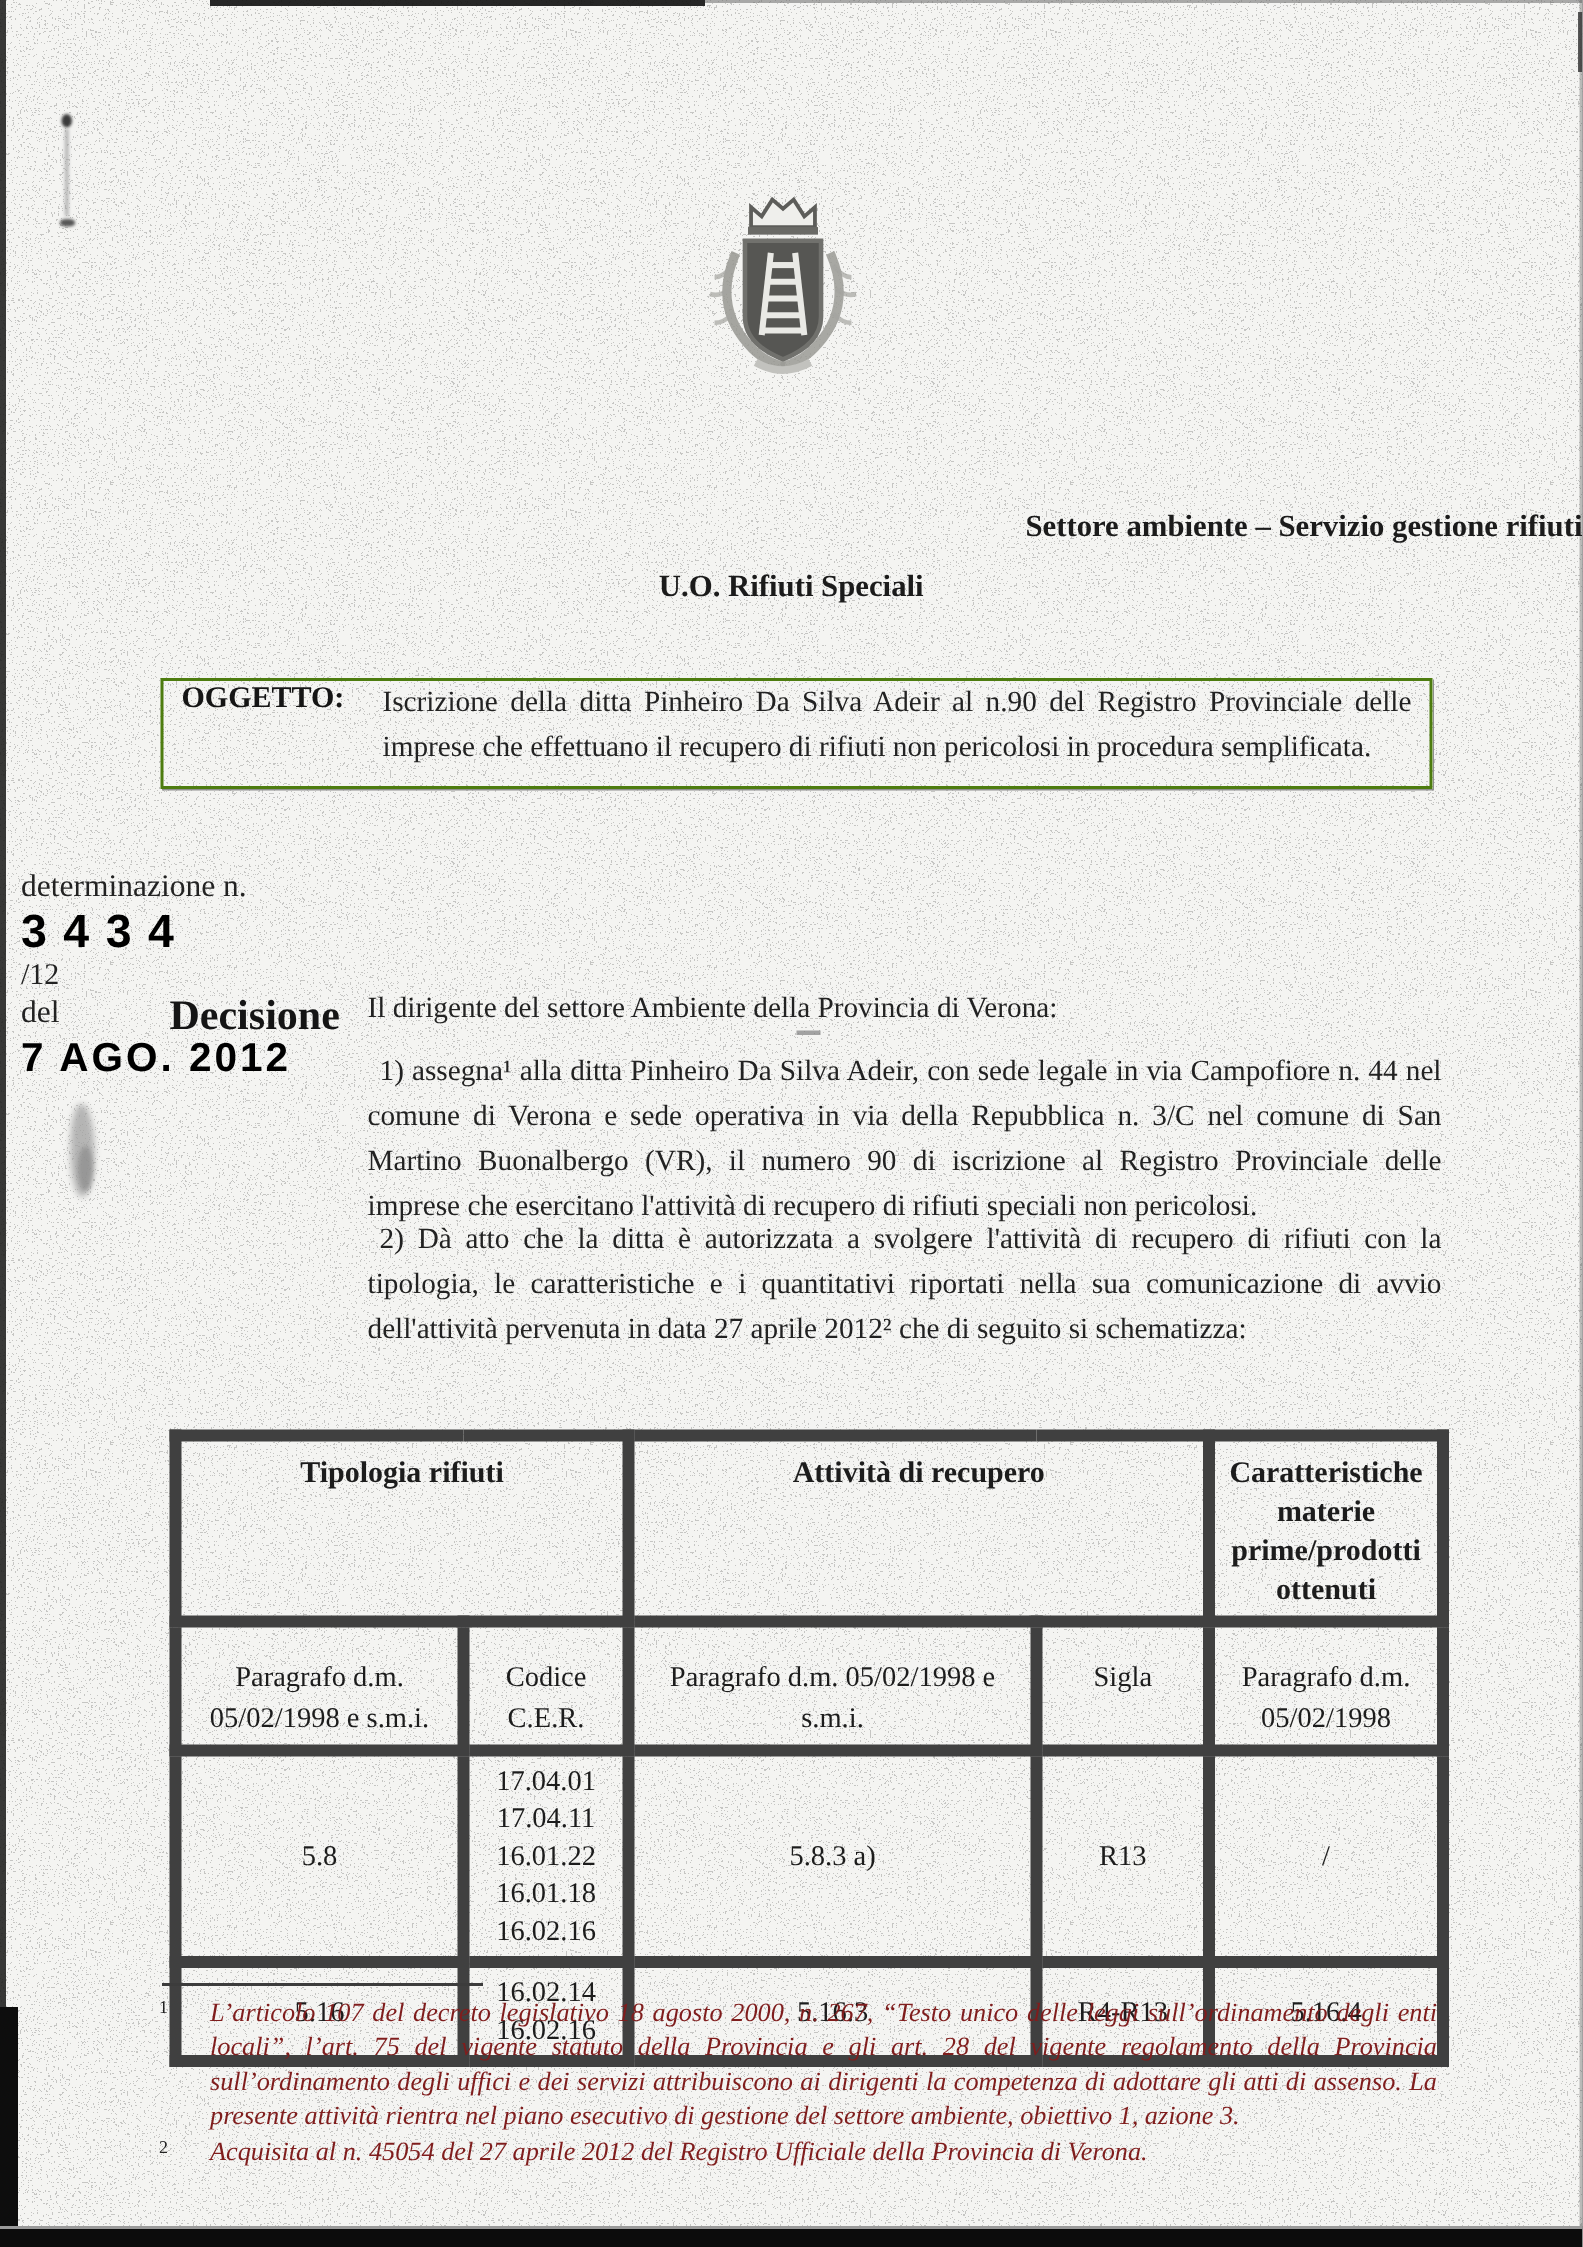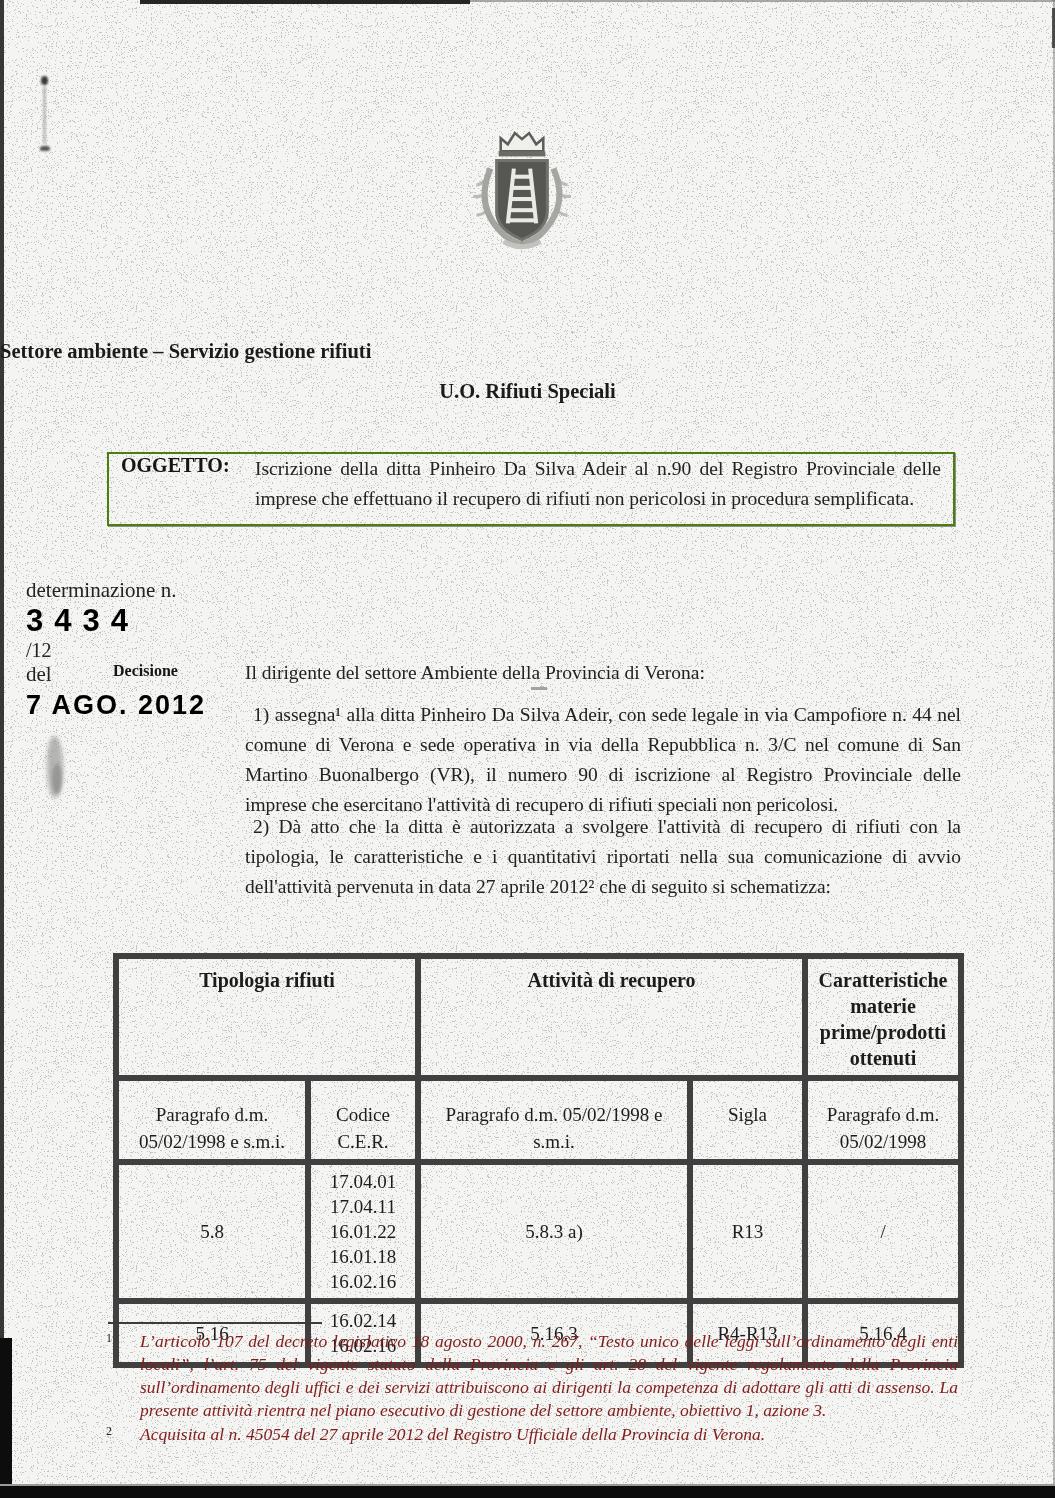--- a/index.html
+++ b/index.html
@@ -25,56 +25,56 @@
   .smudge-a{position:absolute;left:41px;top:76px;width:7px;height:9px;background:#3a3a3a;border-radius:50%;filter:blur(1px);}
   .smudge-b{position:absolute;left:43px;top:86px;width:3px;height:58px;background:#9b9b9b;opacity:.6;filter:blur(1px);}
   .smudge-c{position:absolute;left:40px;top:146px;width:10px;height:5px;background:#565656;border-radius:40%;filter:blur(1px);}
   .smudge-mid{position:absolute;left:47px;top:736px;width:16px;height:62px;background:#a0a0a0;opacity:.75;border-radius:45% 55% 50% 50%;filter:blur(2px);}
   .smudge-mid2{position:absolute;left:52px;top:764px;width:10px;height:30px;background:#8b8b8b;opacity:.7;border-radius:50%;filter:blur(1.5px);}
 
   
   .coa{position:absolute;left:466px;top:126px;}
   .doc-title{position:absolute;left:0;top:279px;width:100%;text-align:center;
     font-size:29px;font-weight:bold;letter-spacing:1px;color:#141414;}
-  .doc-sub1{position:absolute;left:0;top:340px;width:100%;text-align:left;
+  .doc-sub1{position:absolute;left:0;top:340px;width:100%;text-align:right;
     font-size:20.5px;font-weight:bold;color:#1b1b1b;}
   .doc-sub2{position:absolute;left:0;top:380px;width:100%;text-align:center;
     font-size:20.5px;font-weight:bold;color:#1b1b1b;}
 
   
   .oggetto-box{position:absolute;left:107px;top:452px;width:848px;box-sizing:border-box;
     border:2px solid #4d7c0f;box-shadow:1px 1px 0 #8f8f8f;background:rgba(255,255,255,0.0);
     display:flex;padding:0 12px 10px 12px;}
   .oggetto-label{flex:0 0 134px;font-weight:bold;font-size:20px;color:#151515;}
   .oggetto-text{flex:1;font-size:19.5px;line-height:30px;text-align:justify;color:#222;}
 
   
   .det-row{position:absolute;left:0;top:578px;width:100%;display:flex;justify-content:center;
     align-items:baseline;flex-direction:column;}
   .det-prefix{font-size:21px;color:#222;}
   .det-number{font-family:"Liberation Sans","DejaVu Sans",sans-serif;font-weight:bold;
     font-size:31px;letter-spacing:11px;color:#000;margin-left:10px;text-align:center;}
   .det-suffix{font-size:20px;color:#222;margin-left:2px;}
-  .det-del{font-size:21px;color:#222;margin-left:26px;}
+  .det-del{font-size:21px;color:#222;margin-left:14px;}
   .det-dash{align-self:center;width:16px;height:3px;background:#777;opacity:.65;margin-left:22px;}
   .det-date{font-family:"Liberation Sans","DejaVu Sans",sans-serif;font-weight:bold;
     font-size:27px;letter-spacing:2px;color:#000;margin-left:10px;white-space:nowrap;}
 
   
-  .dec-label{position:absolute;left:113px;top:662px;font-size:16px;font-weight:bold;color:#151515;}
+  .dec-label{position:absolute;left:113px;top:662px;font-size:28px;font-weight:bold;color:#151515;}
   .dec-intro{position:absolute;left:245px;top:662px;font-size:19.5px;color:#222;}
   .para{position:absolute;left:245px;width:716px;font-size:19.5px;line-height:30px;
     text-align:justify;color:#222;text-indent:8px;}
   .para1{top:700px;}
   .para2{top:812px;}
 
   
   .waste-table{position:absolute;left:113px;top:953px;border-collapse:collapse;
     width:845px;table-layout:fixed;}
-  .waste-table td{border:6px solid #404040;text-align:center;color:#1c1c1c;
+  .waste-table td{border:8px solid #404040;text-align:center;color:#1c1c1c;
     font-size:19px;padding:4px 6px;box-sizing:border-box;}
   .waste-table .th-group td{font-weight:bold;font-size:20px;vertical-align:top;
     padding-top:8px;height:100px;line-height:26px;}
   .waste-table .th-sub td{vertical-align:top;padding-top:20px;height:74px;line-height:27px;}
   .waste-table .row1 td{height:124px;line-height:25px;}
   .waste-table .row2 td{height:56px;line-height:25px;}
   .pre{white-space:pre-line;}
 
   
   .fn-rule{position:absolute;left:108px;top:1322px;width:214px;height:2px;background:#3c3c3c;}

